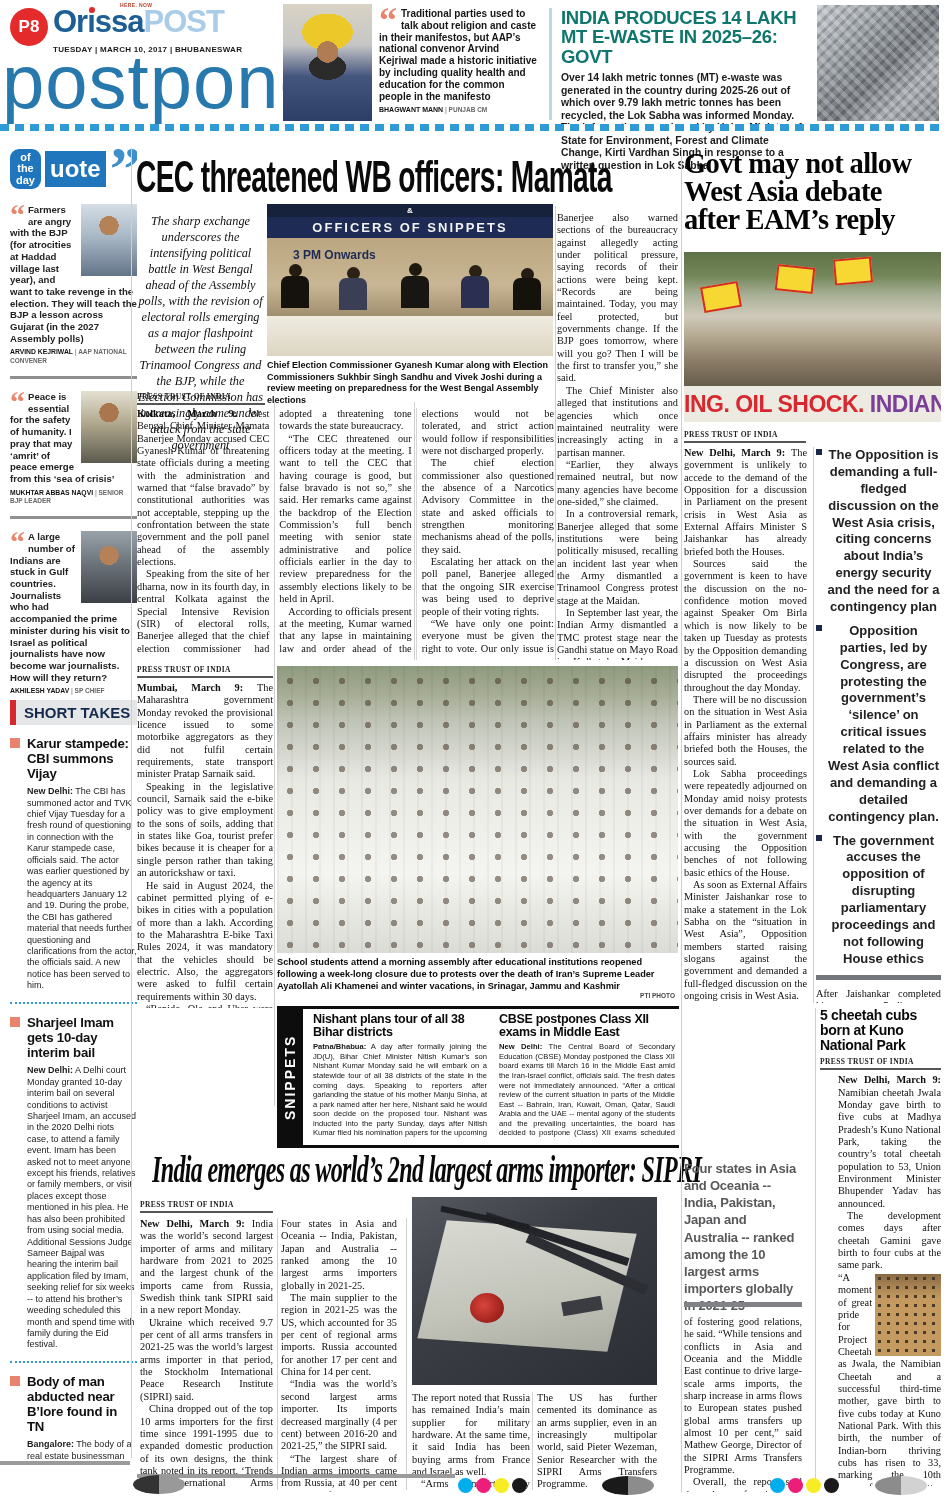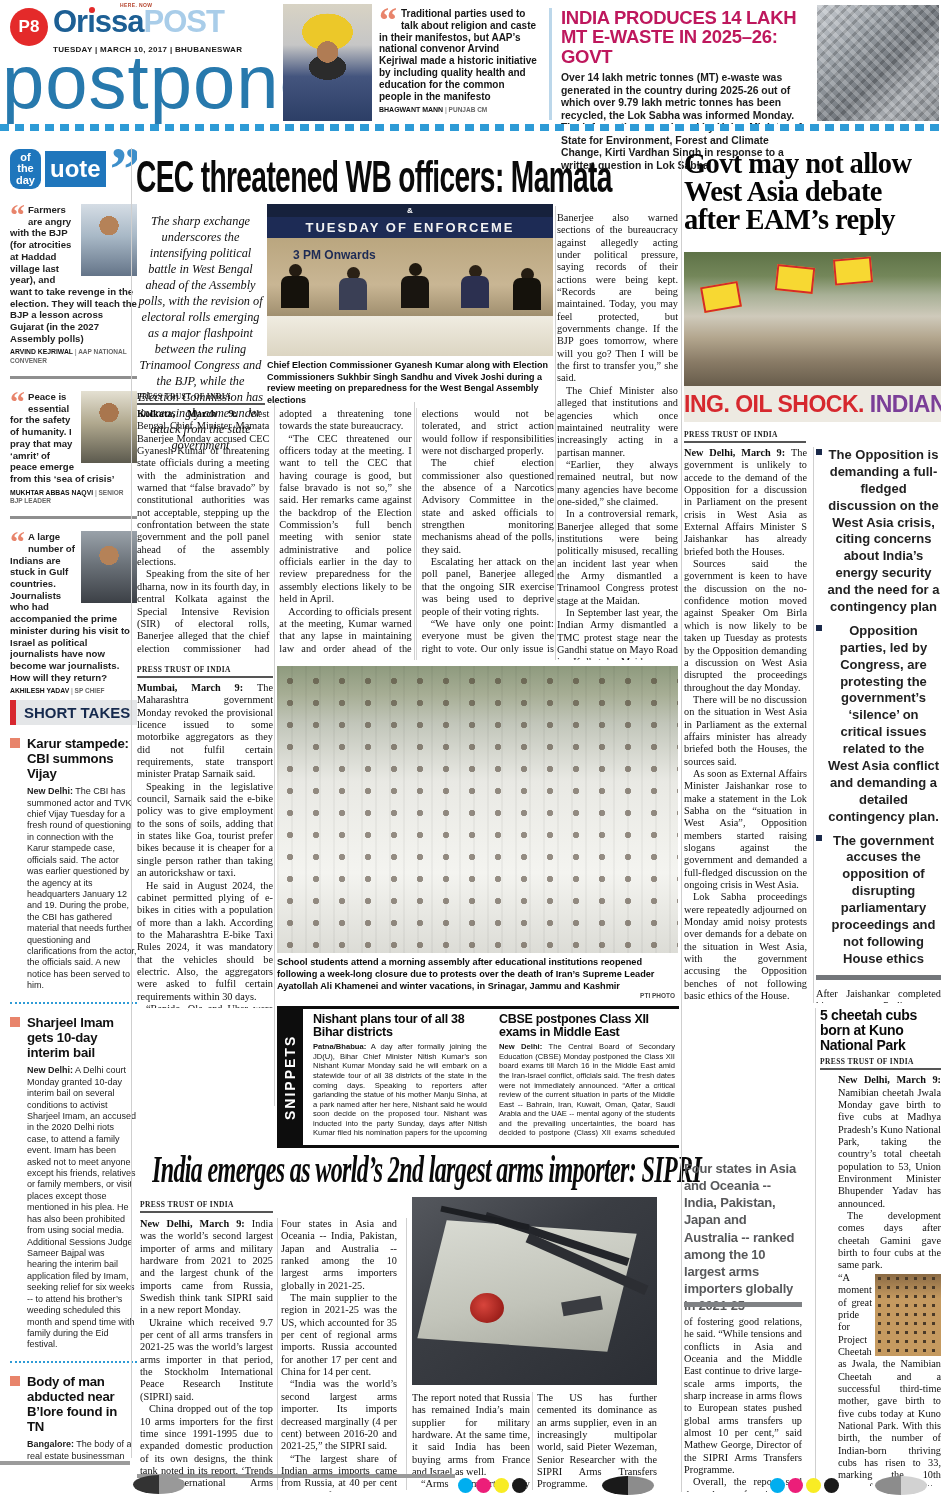--- a/index.html
+++ b/index.html
@@ -25,21 +25,21 @@
        linear-gradient(180deg,#d8d3c4 0%,#c6c6c6 35%,#44557e 62%,#2c3e66 100%);}
   #top-quote{left:379px;top:8px;width:158px;}
   .qg-orange::before{content:"\201C";font-family:"Liberation Serif",serif;font-size:36px;color:#e8846b;
         line-height:.6;float:left;margin:2px 4px 0 0;font-weight:700;}
   .tq-text{font-size:10px;font-weight:700;line-height:1.18;color:#161616;}
   .tq-attr{margin-top:4px;font-size:7px;font-weight:800;color:#111;}
   .role{color:#666;font-weight:700;font-size:6.5px;}
   .role::before{content:" | ";color:#999;}
   #ew-rule{left:549px;top:8px;width:3px;height:112px;background:#bcd7ea;}
   #ewaste{left:561px;top:8px;width:250px;}
-  .ew-head{font-size:18.5px;font-weight:800;color:#be185d;line-height:1.05;letter-spacing:-.3px;}
+  .ew-head{font-size:18.5px;font-weight:800;color:#0f766e;line-height:1.05;letter-spacing:-.3px;}
   .ew-body{margin-top:6px;font-size:10.4px;font-weight:600;line-height:1.2;color:#1c1c1c;}
   #ewaste-photo{left:817px;top:5px;width:122px;height:116px;
      background:
        repeating-linear-gradient(45deg, rgba(255,255,255,.22) 0 4px, transparent 4px 9px),
        repeating-linear-gradient(-45deg, rgba(0,0,0,.18) 0 3px, transparent 3px 8px),
        linear-gradient(135deg,#c7cbd0 0%,#9aa0a6 30%,#74797f 55%,#a9adb2 75%,#8a8f94 100%);}
   #dash-rule{left:0;top:124px;width:945px;height:7px;
      background:repeating-linear-gradient(90deg,#2e9bd6 0 9px,#ffffff 9px 15px);}
 
   
@@ -298,21 +298,21 @@
       <div class="take-body"><b>Bangalore:</b> <span>The body of a real estate businessman was found with severe injuries in neighbouring Tamil Nadu Monday, a day after he was allegedly kidnapped by a gang near here, police said. The victim, identified as Gopal alias Gopi, a resident of Honnakalasapura village in Anekal taluk on the outskirts of Bengaluru City, was in his late 30’s. He is engaged in real estate and financial business, they said. The police have arrested Mohan Babu, alleged to be the mastermind behind the crime, even as efforts are being made to nab his two associates who kidnapped Gopal.</span></div>
     </div>
 
   </div>
 
   <div class="abs" id="cec-head"><span>CEC threatened WB officers: Mamata</span></div>
   <div class="abs" id="cec-deck">The sharp exchange underscores the intensifying political battle in West Bengal ahead of the Assembly polls, with the revision of electoral rolls emerging as a major flashpoint between the ruling Trinamool Congress and the BJP, while the Election Commission has increasingly come under attack from the state government</div>
 
   <div class="abs" id="cec-photo">
     <div class="cp-s1">&amp;</div>
-    <div class="cp-s2">TUESDAY OF ENFORCEME</div>
+    <div class="cp-s2">OFFICERS OF SNIPPETS</div>
     <div class="cp-main">
       <div class="cp-time">3 PM Onwards</div>
       <div class="cp-heads"></div>
       <div class="cp-torsos"></div>
     </div>
     <div class="cp-table"></div>
   </div>
   <div class="abs" id="cec-caption">Chief Election Commissioner Gyanesh Kumar along with Election Commissioners Sukhbir Singh Sandhu and Vivek Joshi during a review meeting on preparedness for the West Bengal Assembly elections</div>
 
   <div class="abs" id="cec-byline">
@@ -374,22 +374,22 @@
       <span class="wa-red">ING. OIL SHOCK.</span><span class="wa-purple"> INDIANS</span>
     </div>
   </div>
   <div class="abs" id="wa-byline">
       <span class="byline">PRESS TRUST OF INDIA</span>
     </div>
   <div class="abs news" id="wa-col1">
       <p><b>New Delhi, March 9: </b>The government is unlikely to accede to the demand of the Opposition for a discussion in Parliament on the present crisis in West Asia as External Affairs Minister S Jaishankar has already briefed both the Houses.</p>
       <p>Sources said the government is keen to have the discussion on the no-confidence motion moved against Speaker Om Birla which is now likely to be taken up Tuesday as protests by the Opposition demanding a discussion on West Asia disrupted the proceedings throughout the day Monday.</p>
       <p>There will be no discussion on the situation in West Asia in Parliament as the external affairs minister has already briefed both the Houses, the sources said.</p>
+      <p>Lok Sabha proceedings were repeatedly adjourned on Monday amid noisy protests over demands for a debate on the situation in West Asia, with the government accusing the Opposition benches of not following basic ethics of the House.</p>
       <p>As soon as External Affairs Minister Jaishankar rose to make a statement in the Lok Sabha on the “situation in West Asia”, Opposition members started raising slogans against the government and demanded a full-fledged discussion on the ongoing crisis in West Asia.</p>
-      <p>Lok Sabha proceedings were repeatedly adjourned on Monday amid noisy protests over demands for a debate on the situation in West Asia, with the government accusing the Opposition benches of not following basic ethics of the House.</p>
       <p>Jagadambika Pal, who was chairing the proceedings, said the questions being raised by the Opposition through their placards were being elaborately answered by the government.</p>
     </div>
   <div class="abs" id="wa-col2">
     <div class="bullets">
       <div class="bullet">
           <span class="bsq"></span>
           <span>The Opposition is demanding a full-fledged discussion on the West Asia crisis, citing concerns about India’s energy security and the need for a contingency plan</span>
         </div>
       <div class="bullet">
           <span class="bsq"></span>

